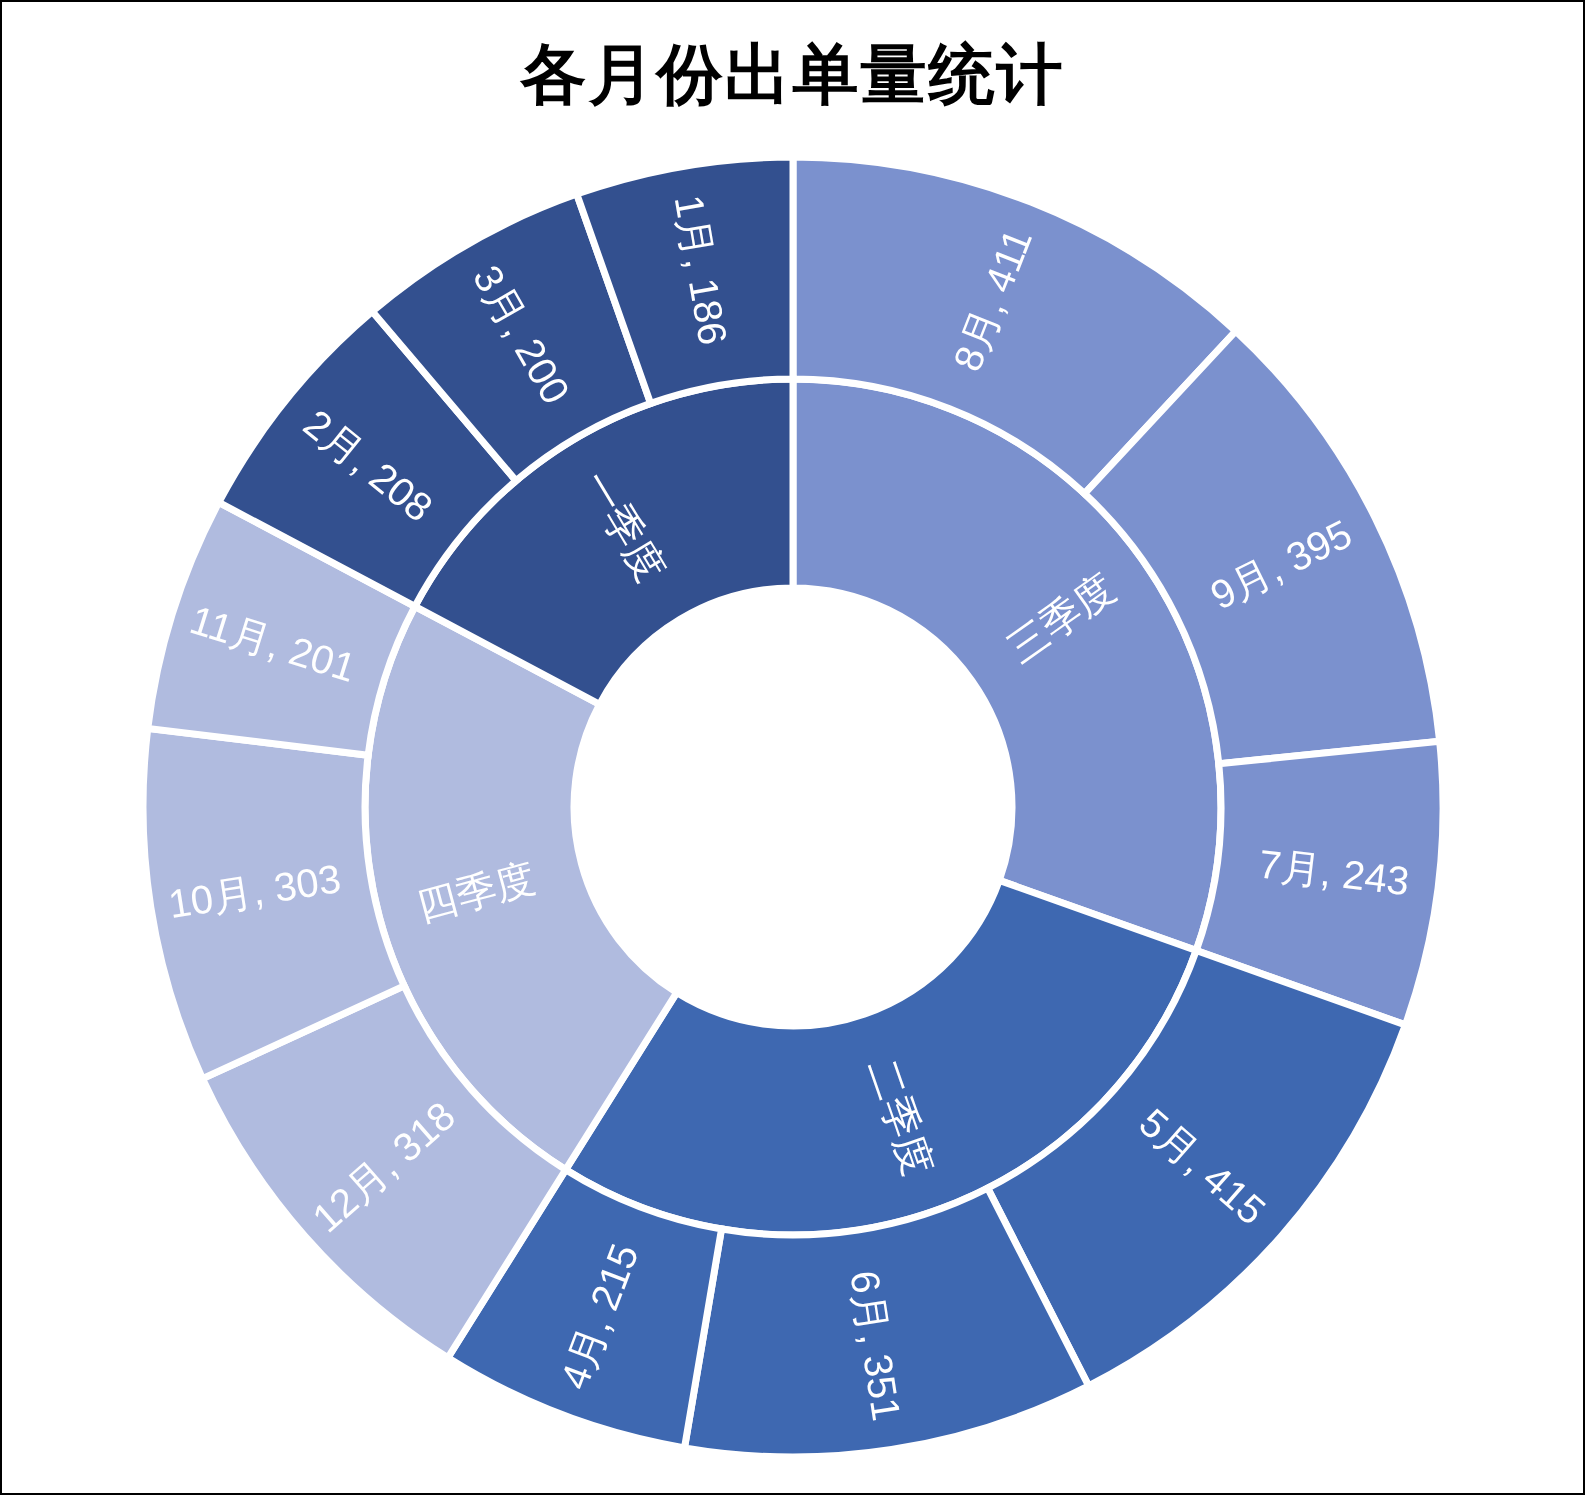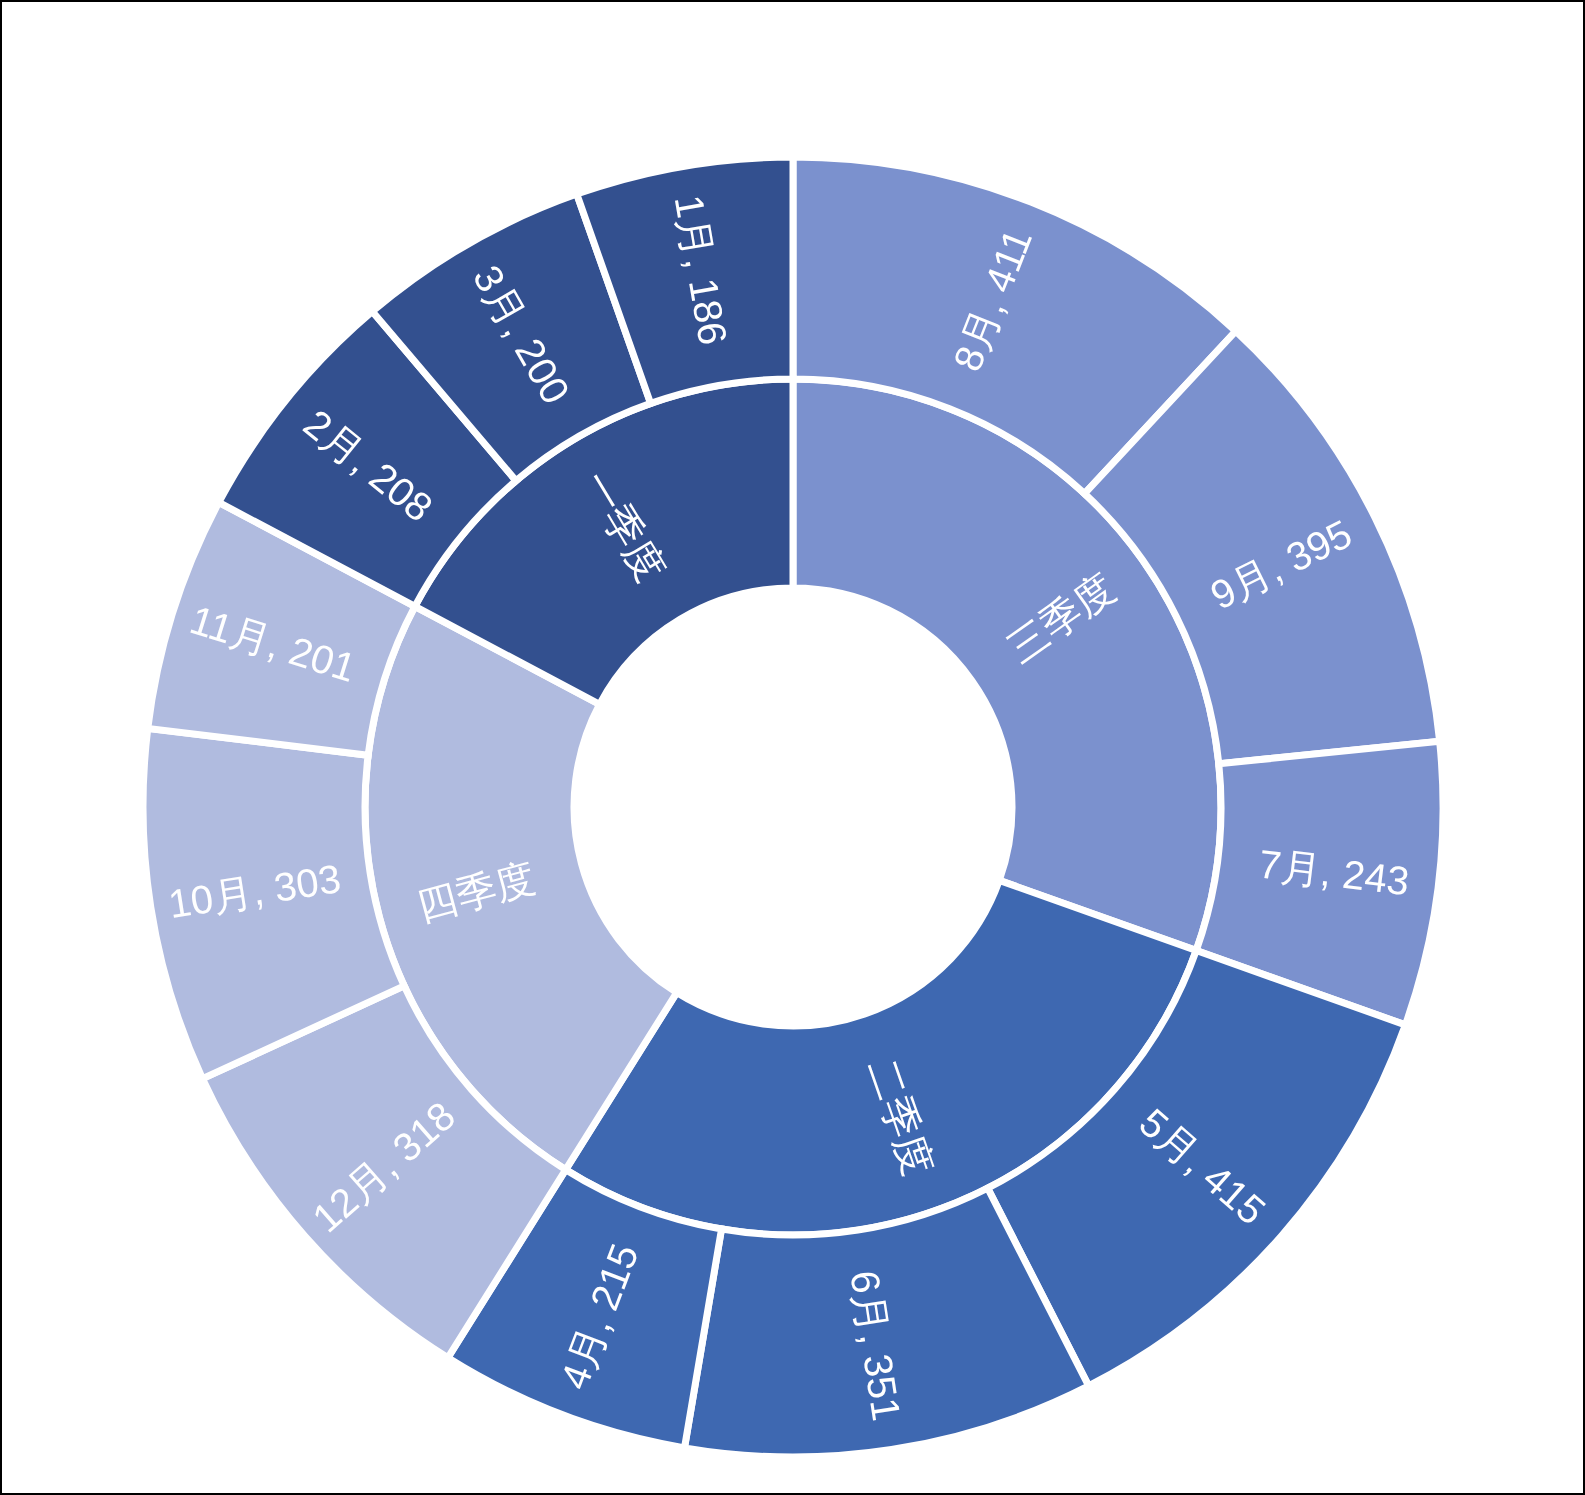--- a/index.html
+++ b/index.html
@@ -33,20 +33,21 @@
     font-family: "Liberation Sans", sans-serif;
     fill: #ffffff;
     font-size: 40px;
     text-anchor: middle;
   }
 </style>
 </head>
 <body>
 
 <div class="frame">
+  <h1 class="chart-title">各月份出单量统计</h1>
   <svg class="sunburst" id="sunburst-svg" width="1585" height="1495" viewBox="0 0 1585 1495" xmlns="http://www.w3.org/2000/svg">
       <path class="seg" d="M 791.00 377.00 A 428 428 0 0 1 1194.23 948.49 L 997.33 878.42 A 219 219 0 0 0 791.00 586.00 Z" fill="#7B91CE"></path>
       <path class="seg" d="M 791.00 155.00 A 650 650 0 0 1 1233.77 329.13 L 1082.55 491.66 A 428 428 0 0 0 791.00 377.00 Z" fill="#7B91CE"></path>
       <text class="seg-label" transform="translate(990.46 297.81) rotate(-68.53)" dy="0.35em">8月, 411</text>
       <path class="seg" d="M 1233.77 329.13 A 650 650 0 0 1 1437.67 739.34 L 1216.81 761.76 A 428 428 0 0 0 1082.55 491.66 Z" fill="#7B91CE"></path>
       <text class="seg-label" transform="translate(1279.03 562.41) rotate(-26.43)" dy="0.35em">9月, 395</text>
       <path class="seg" d="M 1437.67 739.34 A 650 650 0 0 1 1403.38 1022.91 L 1194.23 948.49 A 428 428 0 0 0 1216.81 761.76 Z" fill="#7B91CE"></path>
       <text class="seg-label" transform="translate(1332.06 870.43) rotate(6.89)" dy="0.35em">7月, 243</text>
       <text class="seg-label" transform="translate(1059.00 615.90) rotate(-35.21)" dy="0.35em">三季度</text>
       <path class="seg" d="M 1194.23 948.49 A 428 428 0 0 1 563.74 1167.68 L 674.71 990.58 A 219 219 0 0 0 997.33 878.42 Z" fill="#3E68B1"></path>

